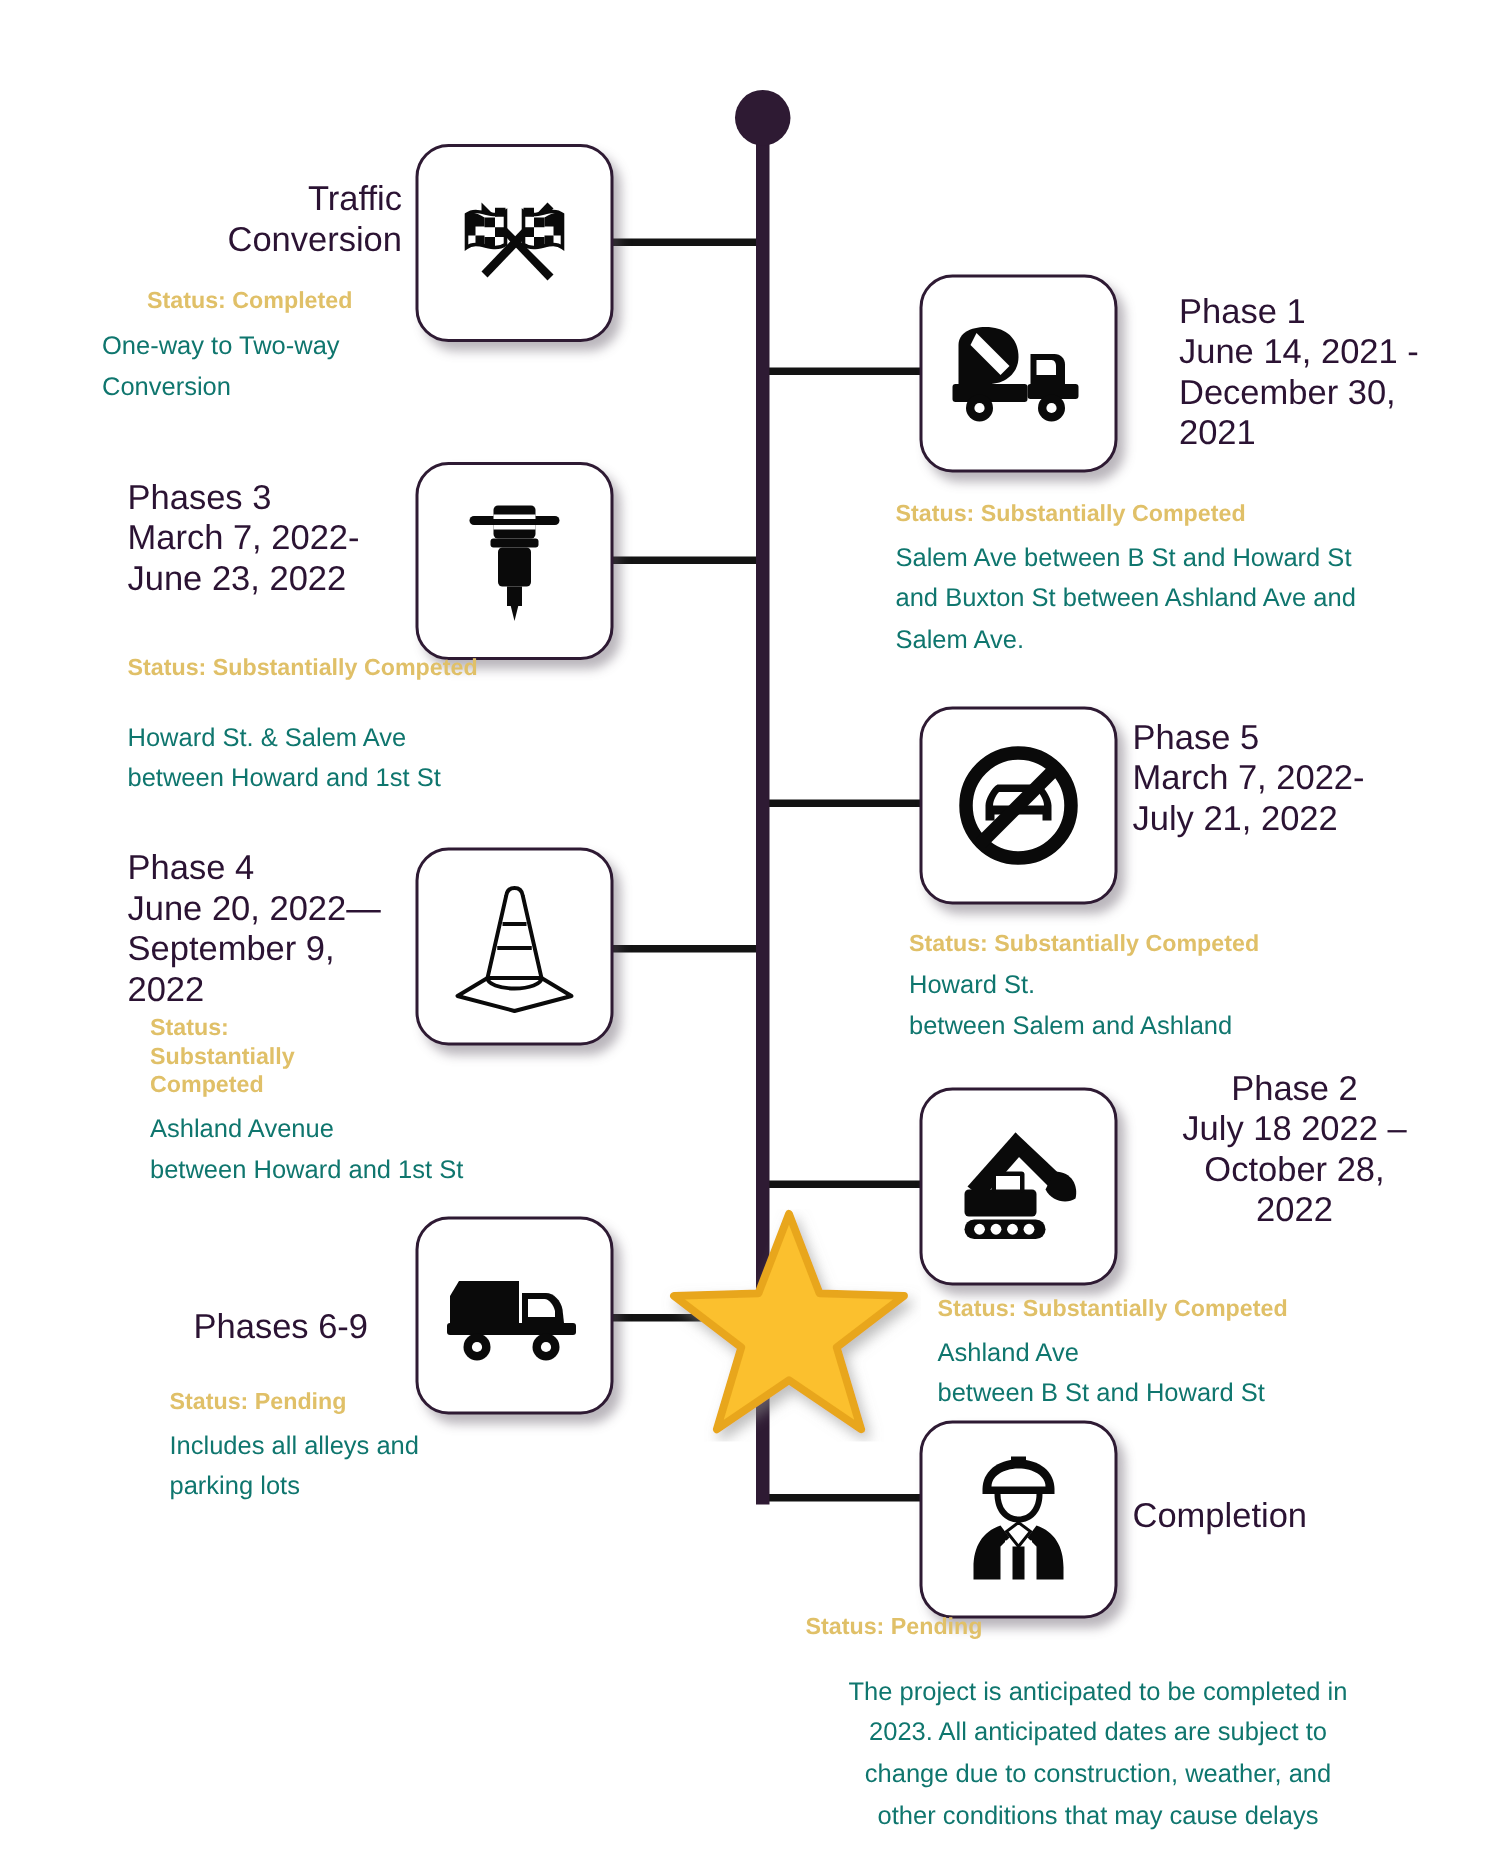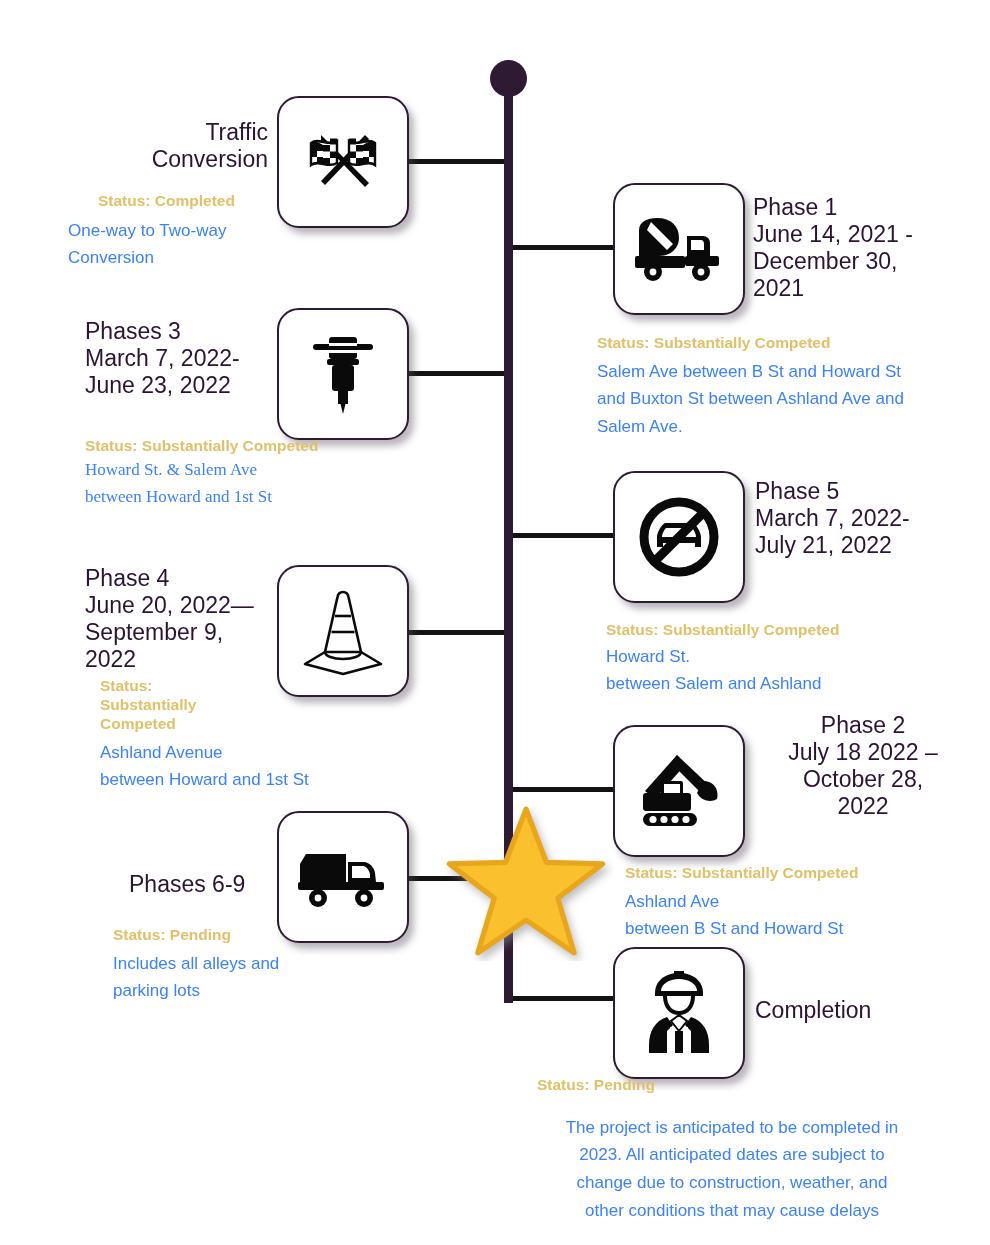--- a/index.html
+++ b/index.html
@@ -75,21 +75,21 @@
   .block .status {
     font-weight: bold;
     font-size: 15.5px;
     line-height: 1.22;
     color: #e0c068;
     margin: 0;
   }
   .block .desc {
     font-size: 17px;
     line-height: 1.62;
-    color: #3b82f6;
+    color: #0f766e;
     margin: 0;
     white-space: pre-line;
   }
   .align-right .title { text-align: right; }
 
   
   #milestone-star {
     position: absolute;
     left: 438px;
     top: 806px;
@@ -261,41 +261,41 @@
 <div class="block align-right" style="left:40px; top:119px; width:228px;">
   <p class="title">Traffic
 Conversion</p>
 </div>
 <div class="block" style="left:68px; top:192px; width:240px;">
   <p class="status" style="margin-left:30px;">Status: Completed</p>
   <p class="desc" style="margin-top:6px;">One-way to Two-way
 Conversion</p>
 </div>
 
-<div class="block" style="left:753px; top:194px; width:205px;">
+<div class="block" style="left:786px; top:194px; width:205px;">
   <p class="title">Phase 1
 June 14, 2021 -
 December 30,
 2021</p>
 </div>
 <div class="block" style="left:597px; top:334px; width:370px;">
   <p class="status">Status: Substantially Competed</p>
   <p class="desc" style="margin-top:5px;">Salem Ave between B St and Howard St
 and Buxton St between Ashland Ave and
 Salem Ave.</p>
 </div>
 
 <div class="block" style="left:85px; top:318px; width:200px;">
   <p class="title">Phases 3
 March 7, 2022-
 June 23, 2022</p>
 </div>
 <div class="block" style="left:85px; top:437px; width:290px;">
   <p class="status">Status: Substantially Competed</p>
-  <p class="desc" style="margin-top:0;font-family:Liberation Serif, serif;">Howard St. &amp; Salem Ave
+  <p class="desc" style="margin-top:22px;">Howard St. &amp; Salem Ave
 between Howard and 1st St</p>
 </div>
 
 <div class="block" style="left:755px; top:478px; width:200px;">
   <p class="title">Phase 5
 March 7, 2022-
 July 21, 2022</p>
 </div>
 <div class="block" style="left:606px; top:621px; width:330px;">
   <p class="status">Status: Substantially Competed</p>

